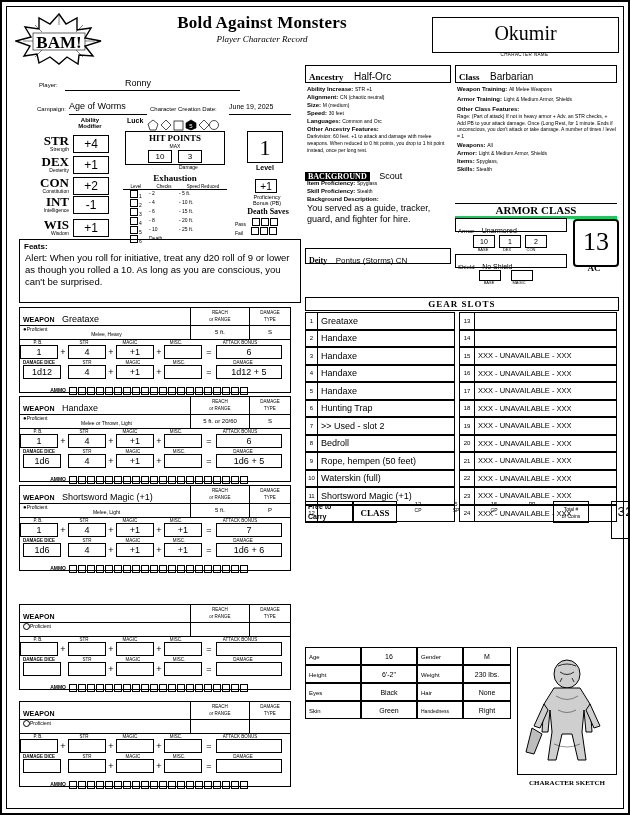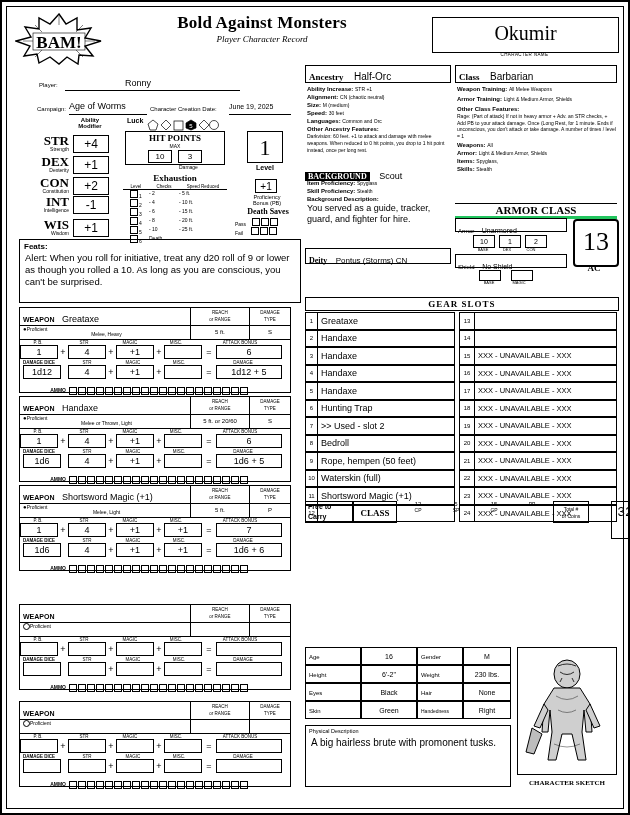--- a/index.html
+++ b/index.html
@@ -842,24 +842,20 @@
   <div class="box" style="left:354px;top:694px;width:56px;height:18px;">
     <div style="font-size:7px;text-align:center;line-height:18px;">Green</div>
   </div>
   <div class="box" style="left:410px;top:694px;width:46px;height:18px;">
     <div style="font-size:5px;padding-left:3px;line-height:18px;">Handedness</div>
   </div>
   <div class="box" style="left:456px;top:694px;width:48px;height:18px;">
     <div style="font-size:7px;text-align:center;line-height:18px;">Right</div>
   </div>
 
-  <div class="box" style="left:298px;top:718px;width:206px;height:62px;">
-    <div style="font-size:5.5px;padding:2px 0 0 3px;">Physical Description</div>
-    <div style="font-size:10px;line-height:13px;padding:2px 5px;">A big hairless brute with promonent tusks.</div>
-  </div>
 
   <div class="box" style="left:510px;top:640px;width:100px;height:128px;">
     <svg width="98" height="126" viewBox="0 0 98 126">
       <rect x="0" y="0" width="98" height="126" fill="#fff"></rect>
       <g stroke="#000" stroke-width="1" fill="#cfcfcf">
         <ellipse cx="49" cy="26" rx="13" ry="14"></ellipse>
         <path d="M36 40 L26 56 L24 84 L30 84 L32 62 L34 84 L30 112 L38 112 L44 86 L54 86 L60 112 L68 112 L64 84 L66 62 L68 84 L74 84 L72 56 L62 40 Z"></path>
         <path d="M26 56 L16 78 L22 80 L30 62 Z"></path>
         <path d="M72 56 L82 78 L76 80 L68 62 Z"></path>
       </g>

